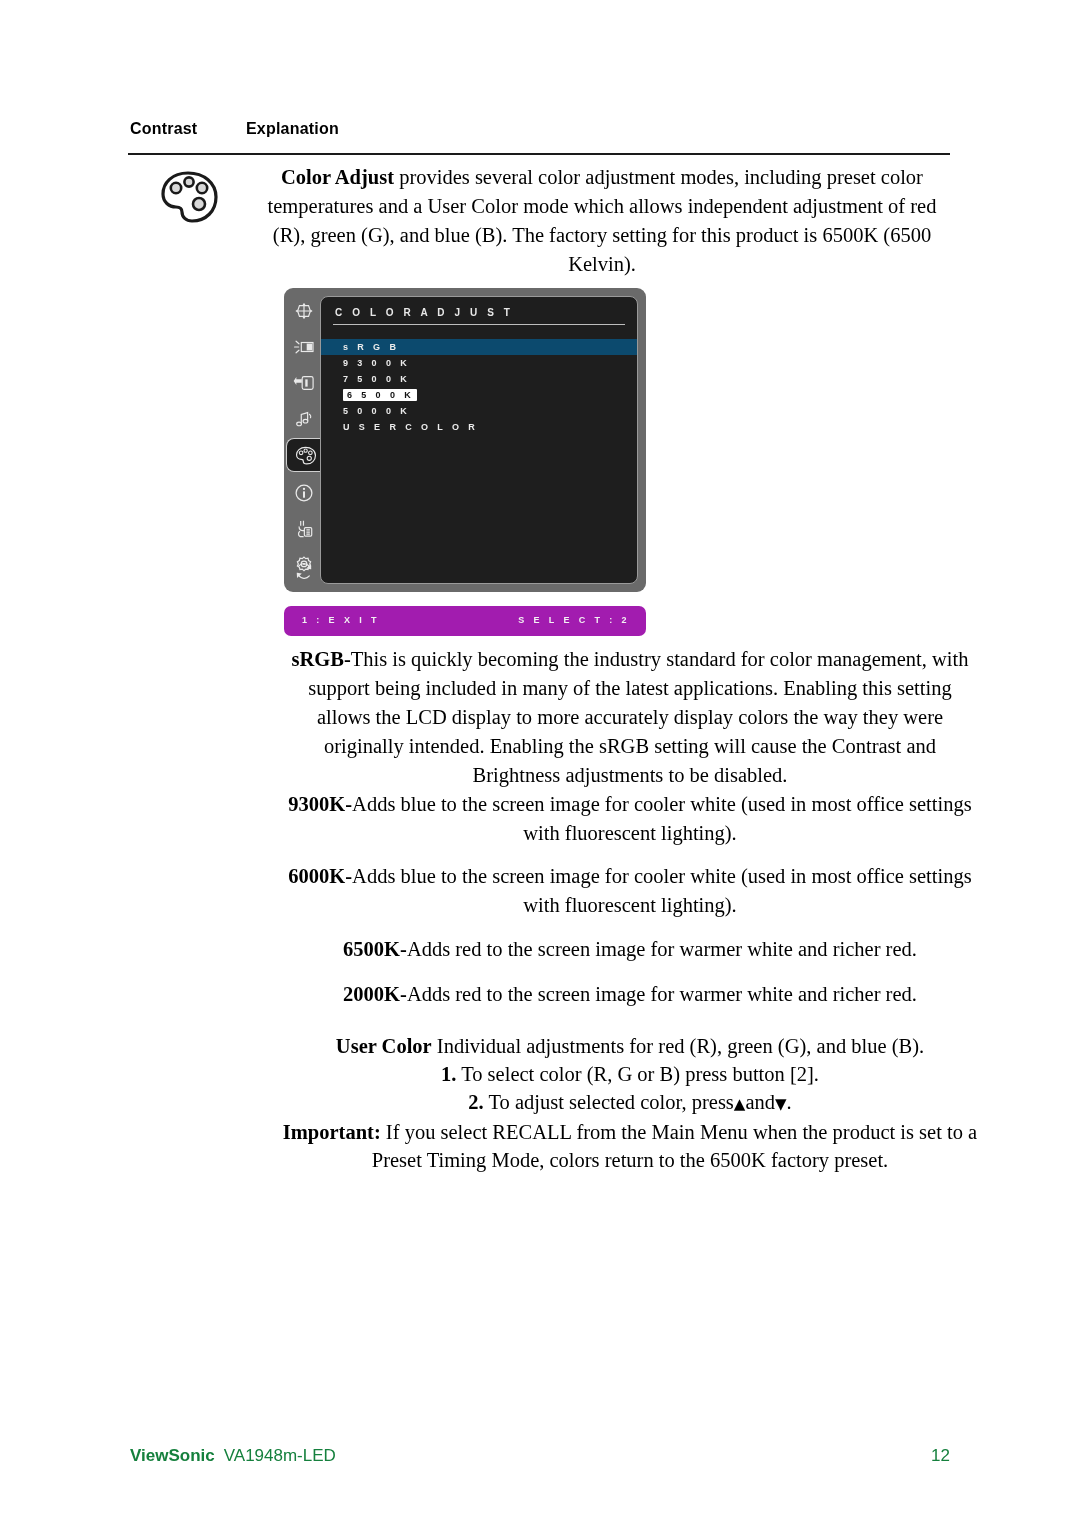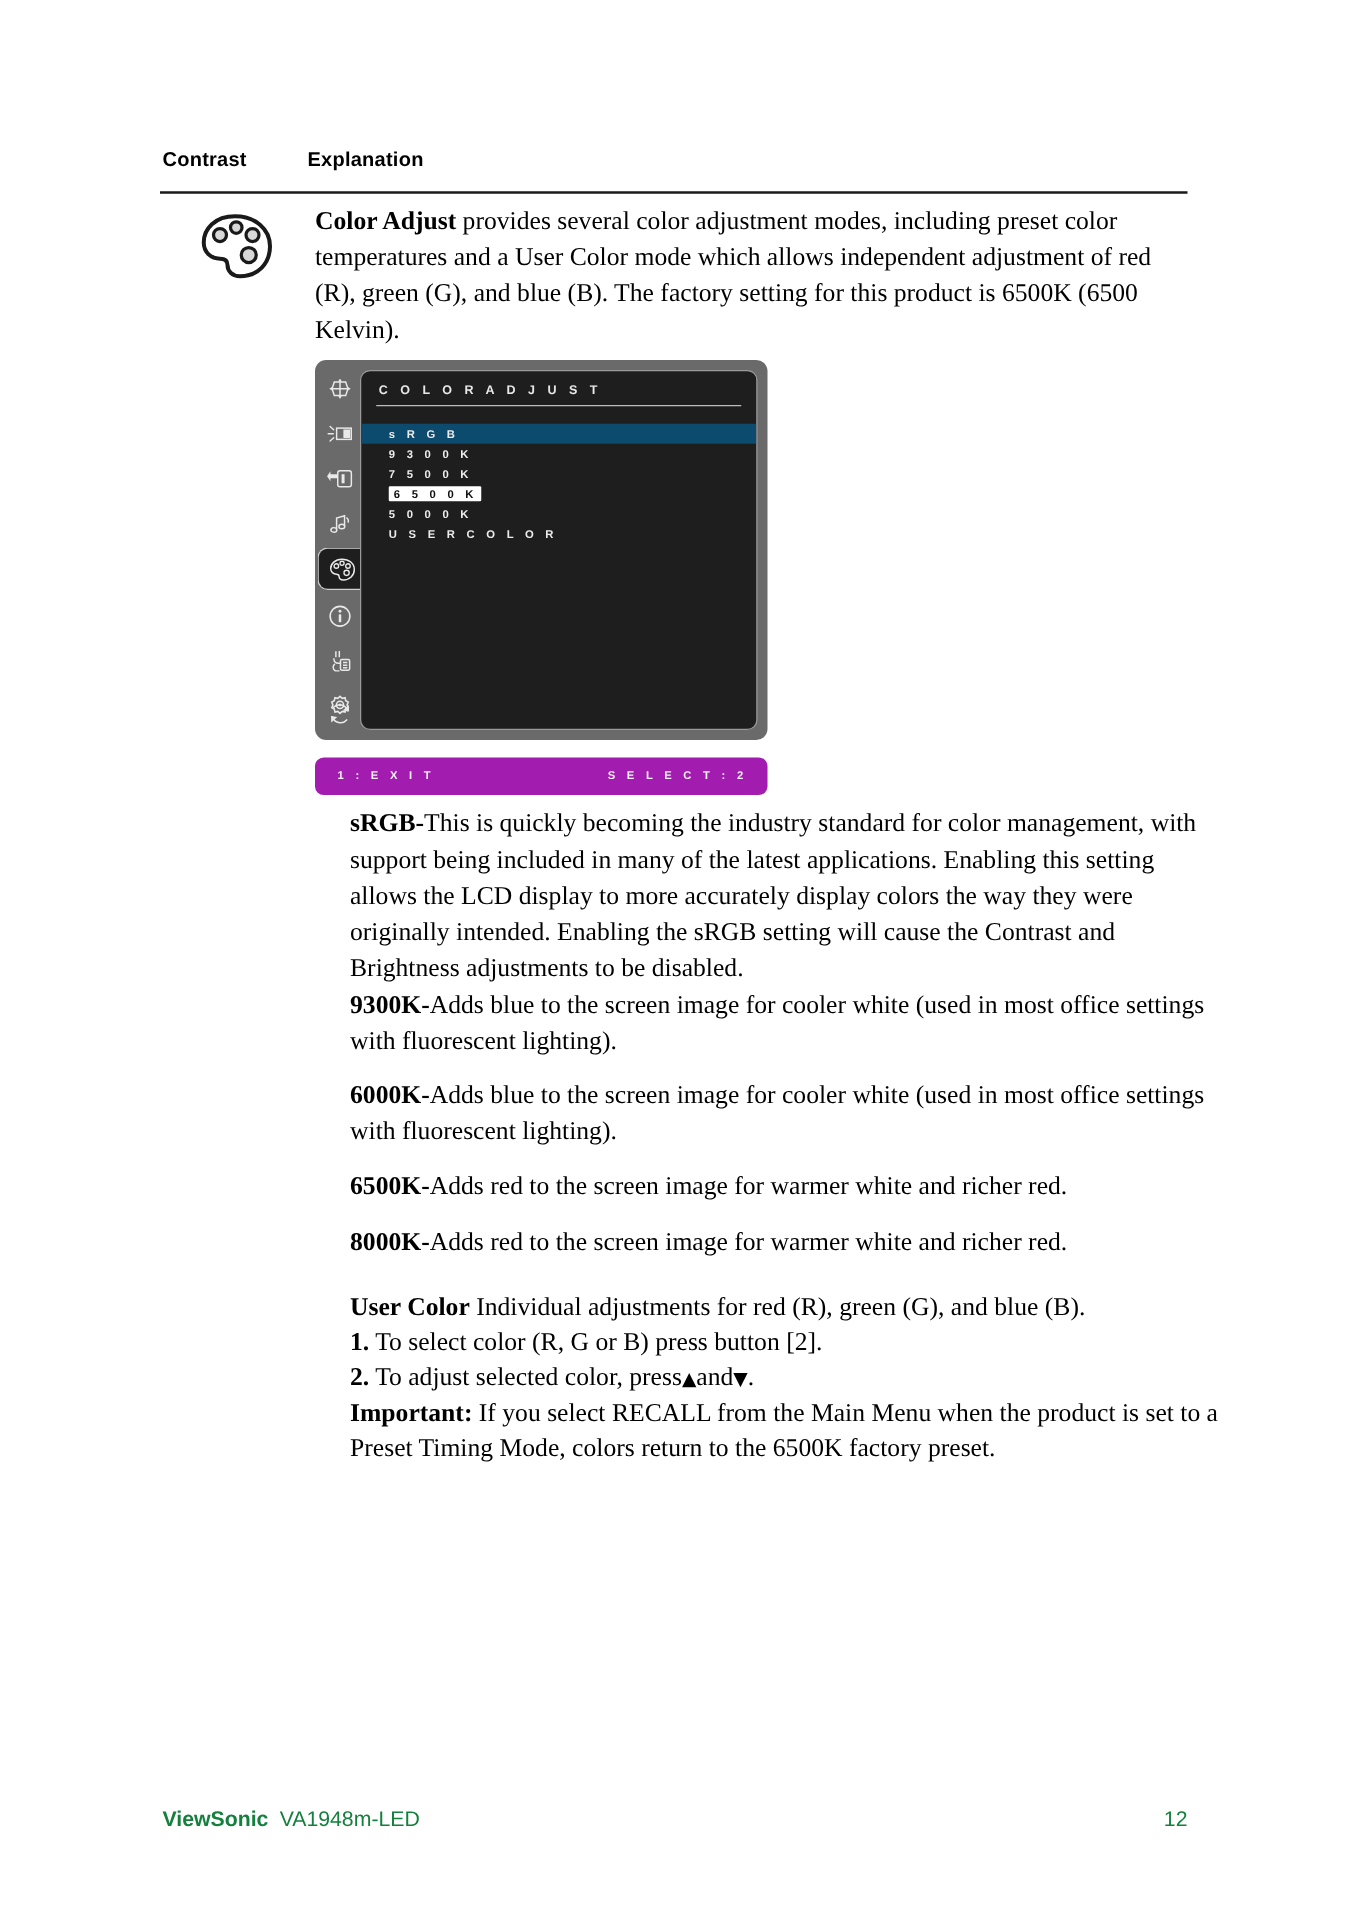--- a/index.html
+++ b/index.html
@@ -64,28 +64,28 @@
   .explanation {
     position: absolute;
     left: 252px;
     top: 163px;
     width: 700px;
   }
   .para {
     font-size: 20.5px;
     line-height: 29px;
     margin: 0;
-    text-align: left;
+    text-align: center;
   }
   .para b, .para strong { font-weight: bold; }
 
   
   .osd-wrap {
     position: absolute;
-    left: 252px;
+    left: 284px;
     top: 288px;
     width: 362px;
     height: 280px;
   }
   .osd-frame {
     position: absolute;
     left: 0; top: 0;
     width: 362px;
     height: 304px;
     background: #6a6a6a;
@@ -412,21 +412,21 @@
 
   <div class="body-block" id="blk-7500">
     <p class="para"><b>6000K-</b><span>Adds blue to the screen image for cooler white (used in most office settings with fluorescent lighting).</span></p>
   </div>
 
   <div class="body-block" id="blk-6500">
     <p class="para"><b>6500K-</b><span>Adds red to the screen image for warmer white and richer red.</span></p>
   </div>
 
   <div class="body-block" id="blk-5000">
-    <p class="para"><b>8000K-</b><span>Adds red to the screen image for warmer white and richer red.</span></p>
+    <p class="para"><b>2000K-</b><span>Adds red to the screen image for warmer white and richer red.</span></p>
   </div>
 
   <div class="body-block" id="blk-user">
     <p class="para tight"><b>User Color</b><span>  Individual adjustments for red (R), green (G),  and blue (B).</span></p>
     <p class="para tight"><b>1.</b><span> To select color (R, G or B) press button [2].</span></p>
     <p class="para tight"><b>2.</b><span> To adjust selected color, press</span><span class="tri">▲</span><span>and</span><span class="tri">▼</span><span>.</span></p>
     <p class="para tight"><b>Important:</b><span> If you select RECALL from the Main Menu when the product is set to a Preset Timing Mode, colors return to the 6500K factory preset.</span></p>
   </div>
 
   <div class="footer">

